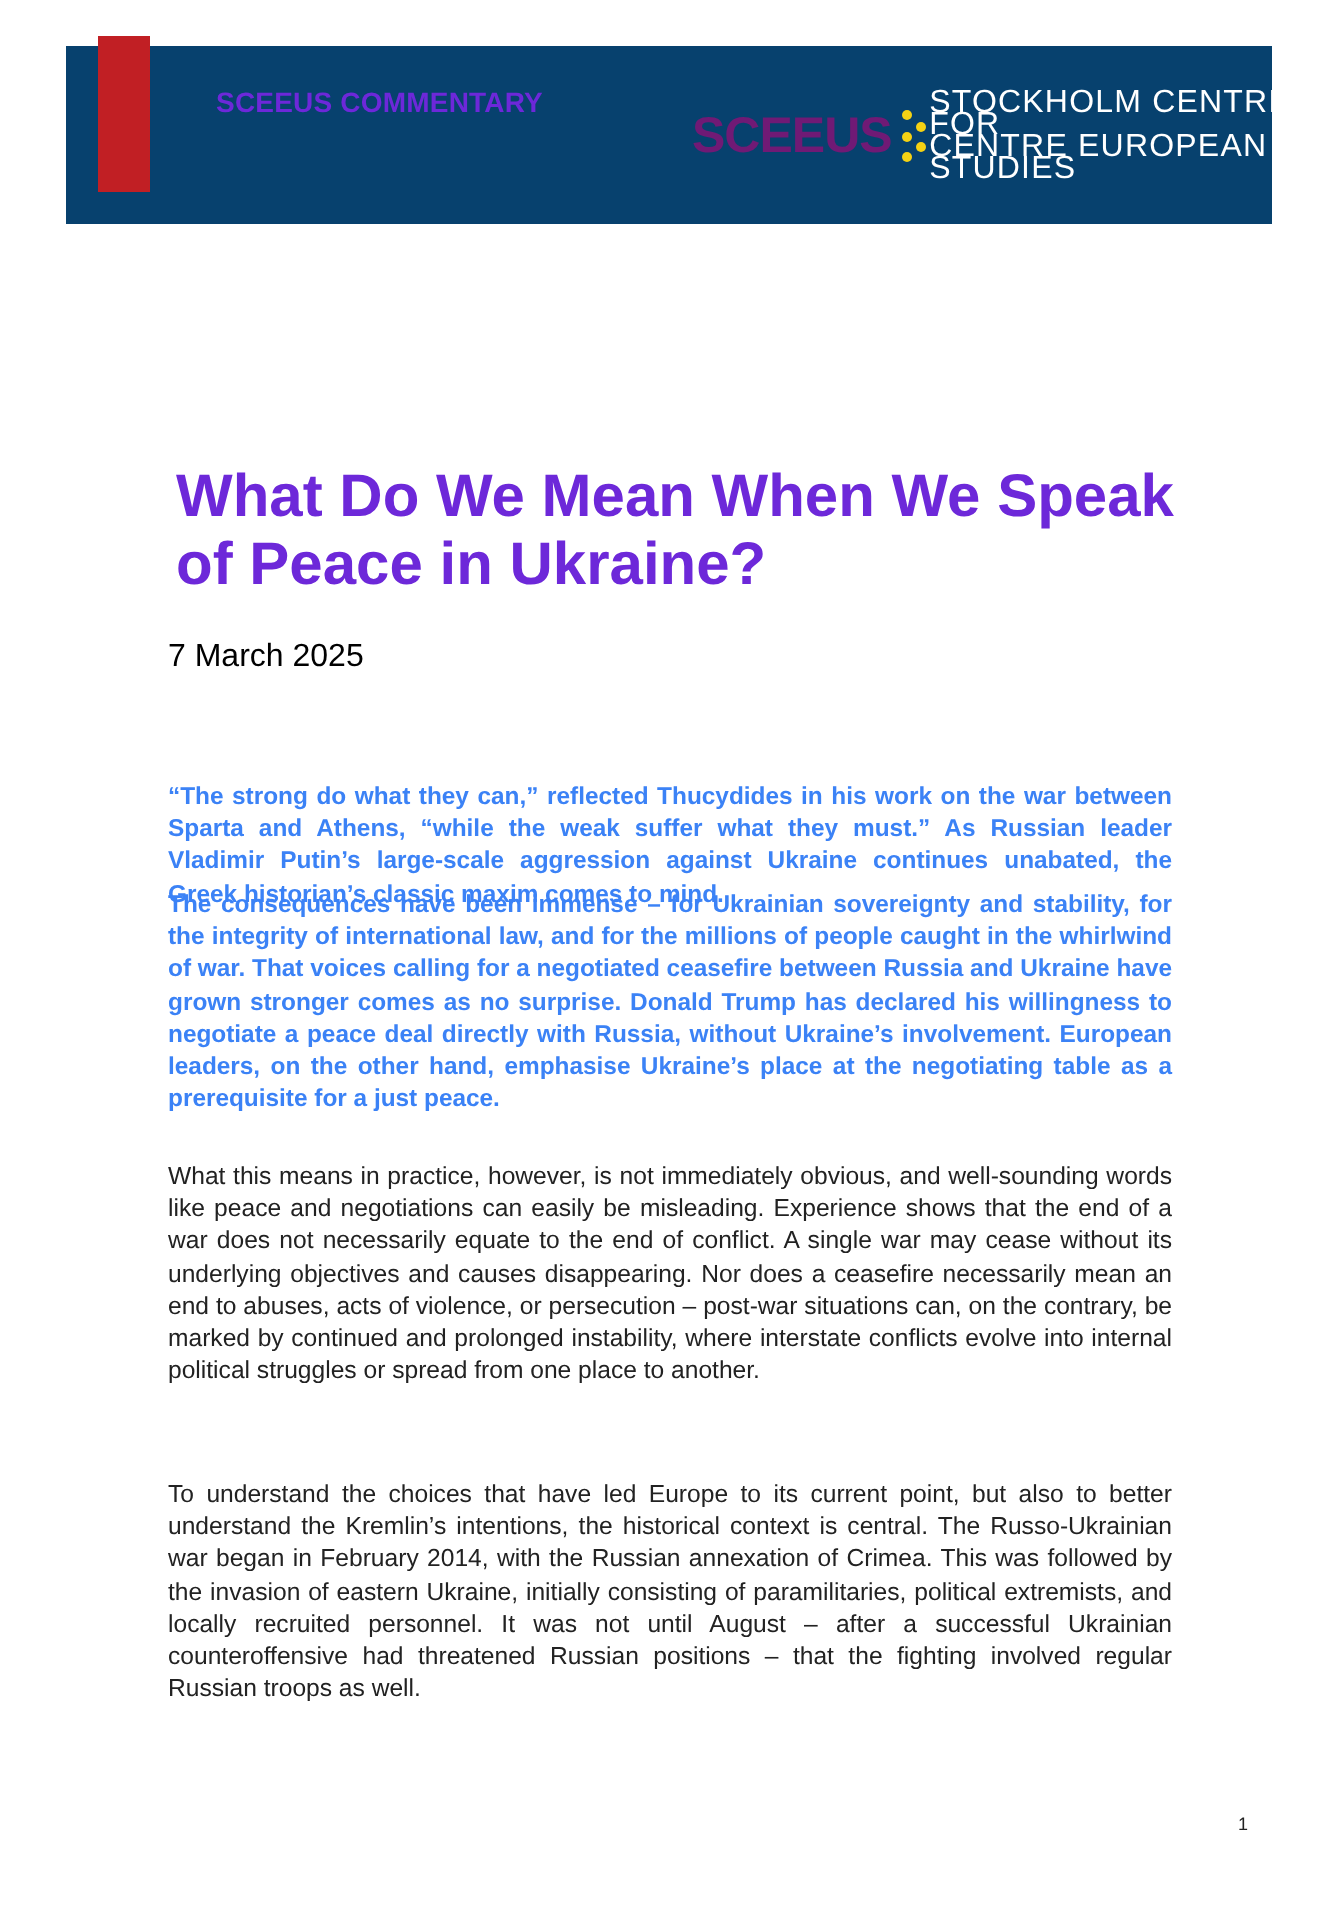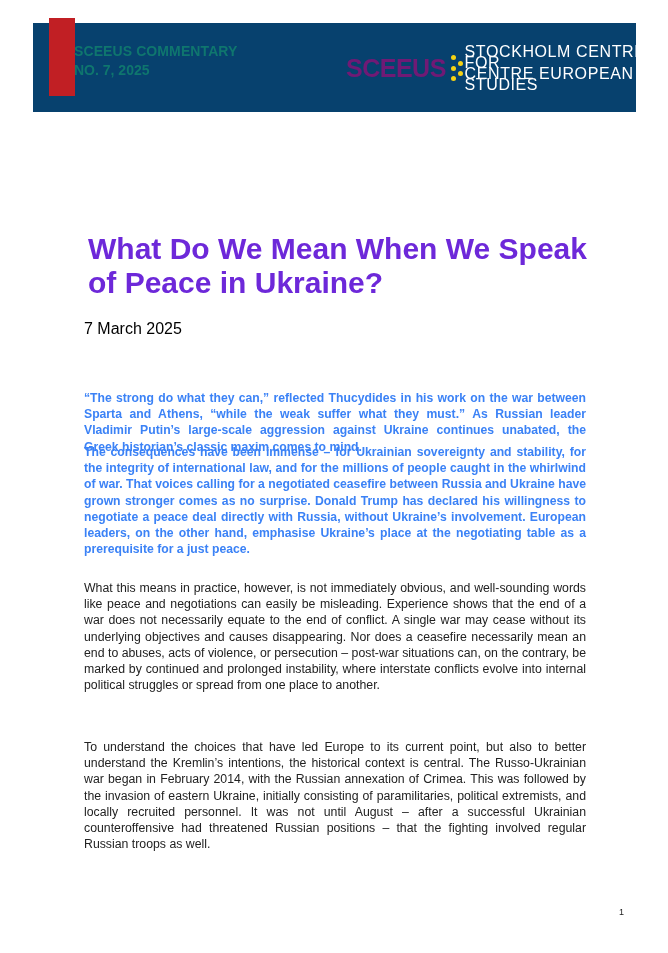--- a/index.html
+++ b/index.html
@@ -3,21 +3,21 @@
   <meta charset="utf-8">
   <style>
     html, body { margin: 0; padding: 0; background: #ffffff; }
     body { width: 668px; height: 953px; position: relative; overflow: hidden;
            font-family: "Liberation Sans", sans-serif; color: #1a1a1a; }
 
     .header-band { position: absolute; left: 33px; top: 23px; width: 603px; height: 89px;
                    background: #07416e; }
     .red-tab { position: absolute; left: 49px; top: 18px; width: 26px; height: 78px;
                background: #c11f24; }
-    .series-block { position: absolute; left: 74px; top: 43px; color: #0f766e; }
+    .series-block { position: absolute; left: 108px; top: 43px; color: #6d28d9; }
     .series-title { font-weight: bold; font-size: 14px; letter-spacing: 0.1px; line-height: 17px; }
     .series-number { font-size: 14px; line-height: 20px; font-weight: bold; }
 
     .logo { position: absolute; left: 346px; top: 52px; height: 32px; display: flex; align-items: center; }
     .logo-word { color: #701a75; font-weight: bold; font-size: 25px; letter-spacing: -0.5px; line-height: 30px; }
     .logo-dots { position: relative; width: 18px; height: 30px; margin-left: 2px; }
     .logo-dots span { position: absolute; width: 5px; height: 5px; border-radius: 50%; background: #f5d214; }
     .logo-sub { color: #ffffff; font-size: 16px; line-height: 11px; letter-spacing: 0.6px; margin-left: 2px; }
 
     .title { position: absolute; left: 84px; top: 228px; width: 520px; color: #6d28d9;
@@ -37,21 +37,20 @@
     .page-number { position: absolute; left: 619px; top: 907px; font-size: 9px; color: #222; }
   </style>
 </head>
 <body>
 
 <div class="header-band"></div>
 <div class="red-tab"></div>
 
 <div class="series-block">
   <div class="series-title">SCEEUS COMMENTARY</div>
-  <div class="series-number">NO. 7, 2025</div>
 </div>
 
 <div class="logo">
   <span class="logo-word">SCEEUS</span>
   <span class="logo-dots">
     <span style="left:3px; top:2px;"></span>
     <span style="left:10px; top:8px;"></span>
     <span style="left:3px; top:13px;"></span>
     <span style="left:10px; top:18px;"></span>
     <span style="left:3px; top:23px;"></span>

